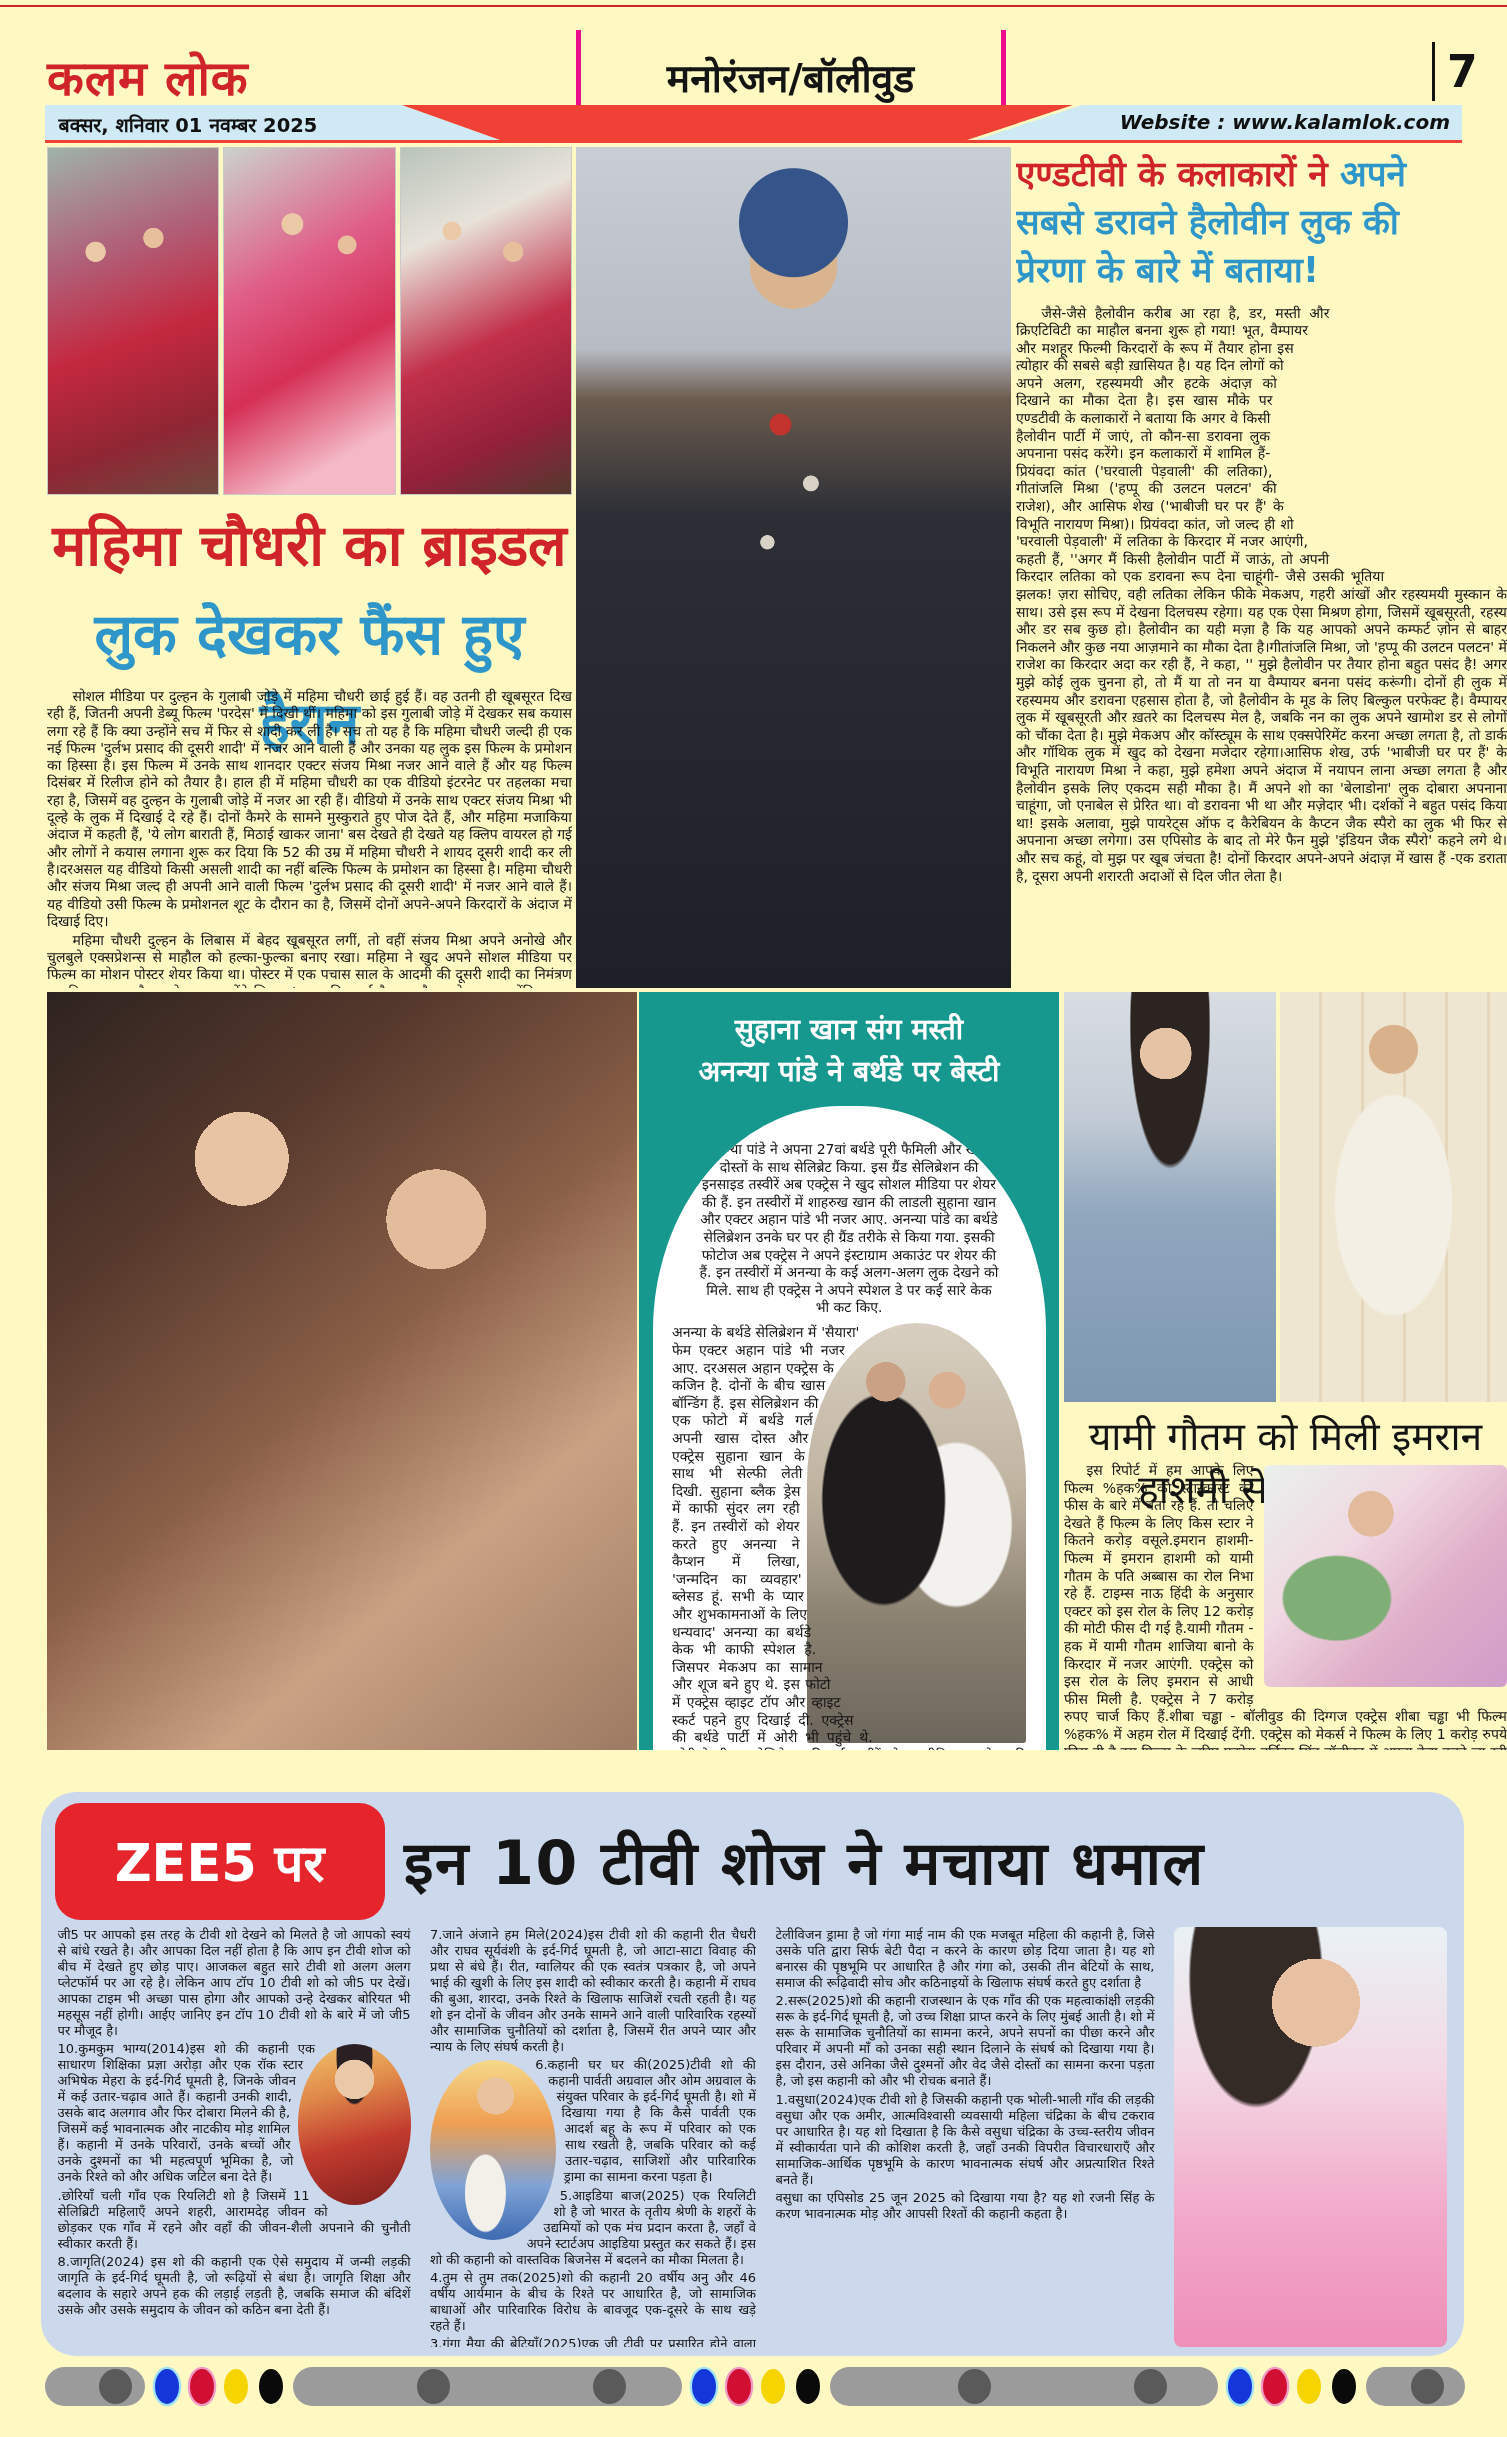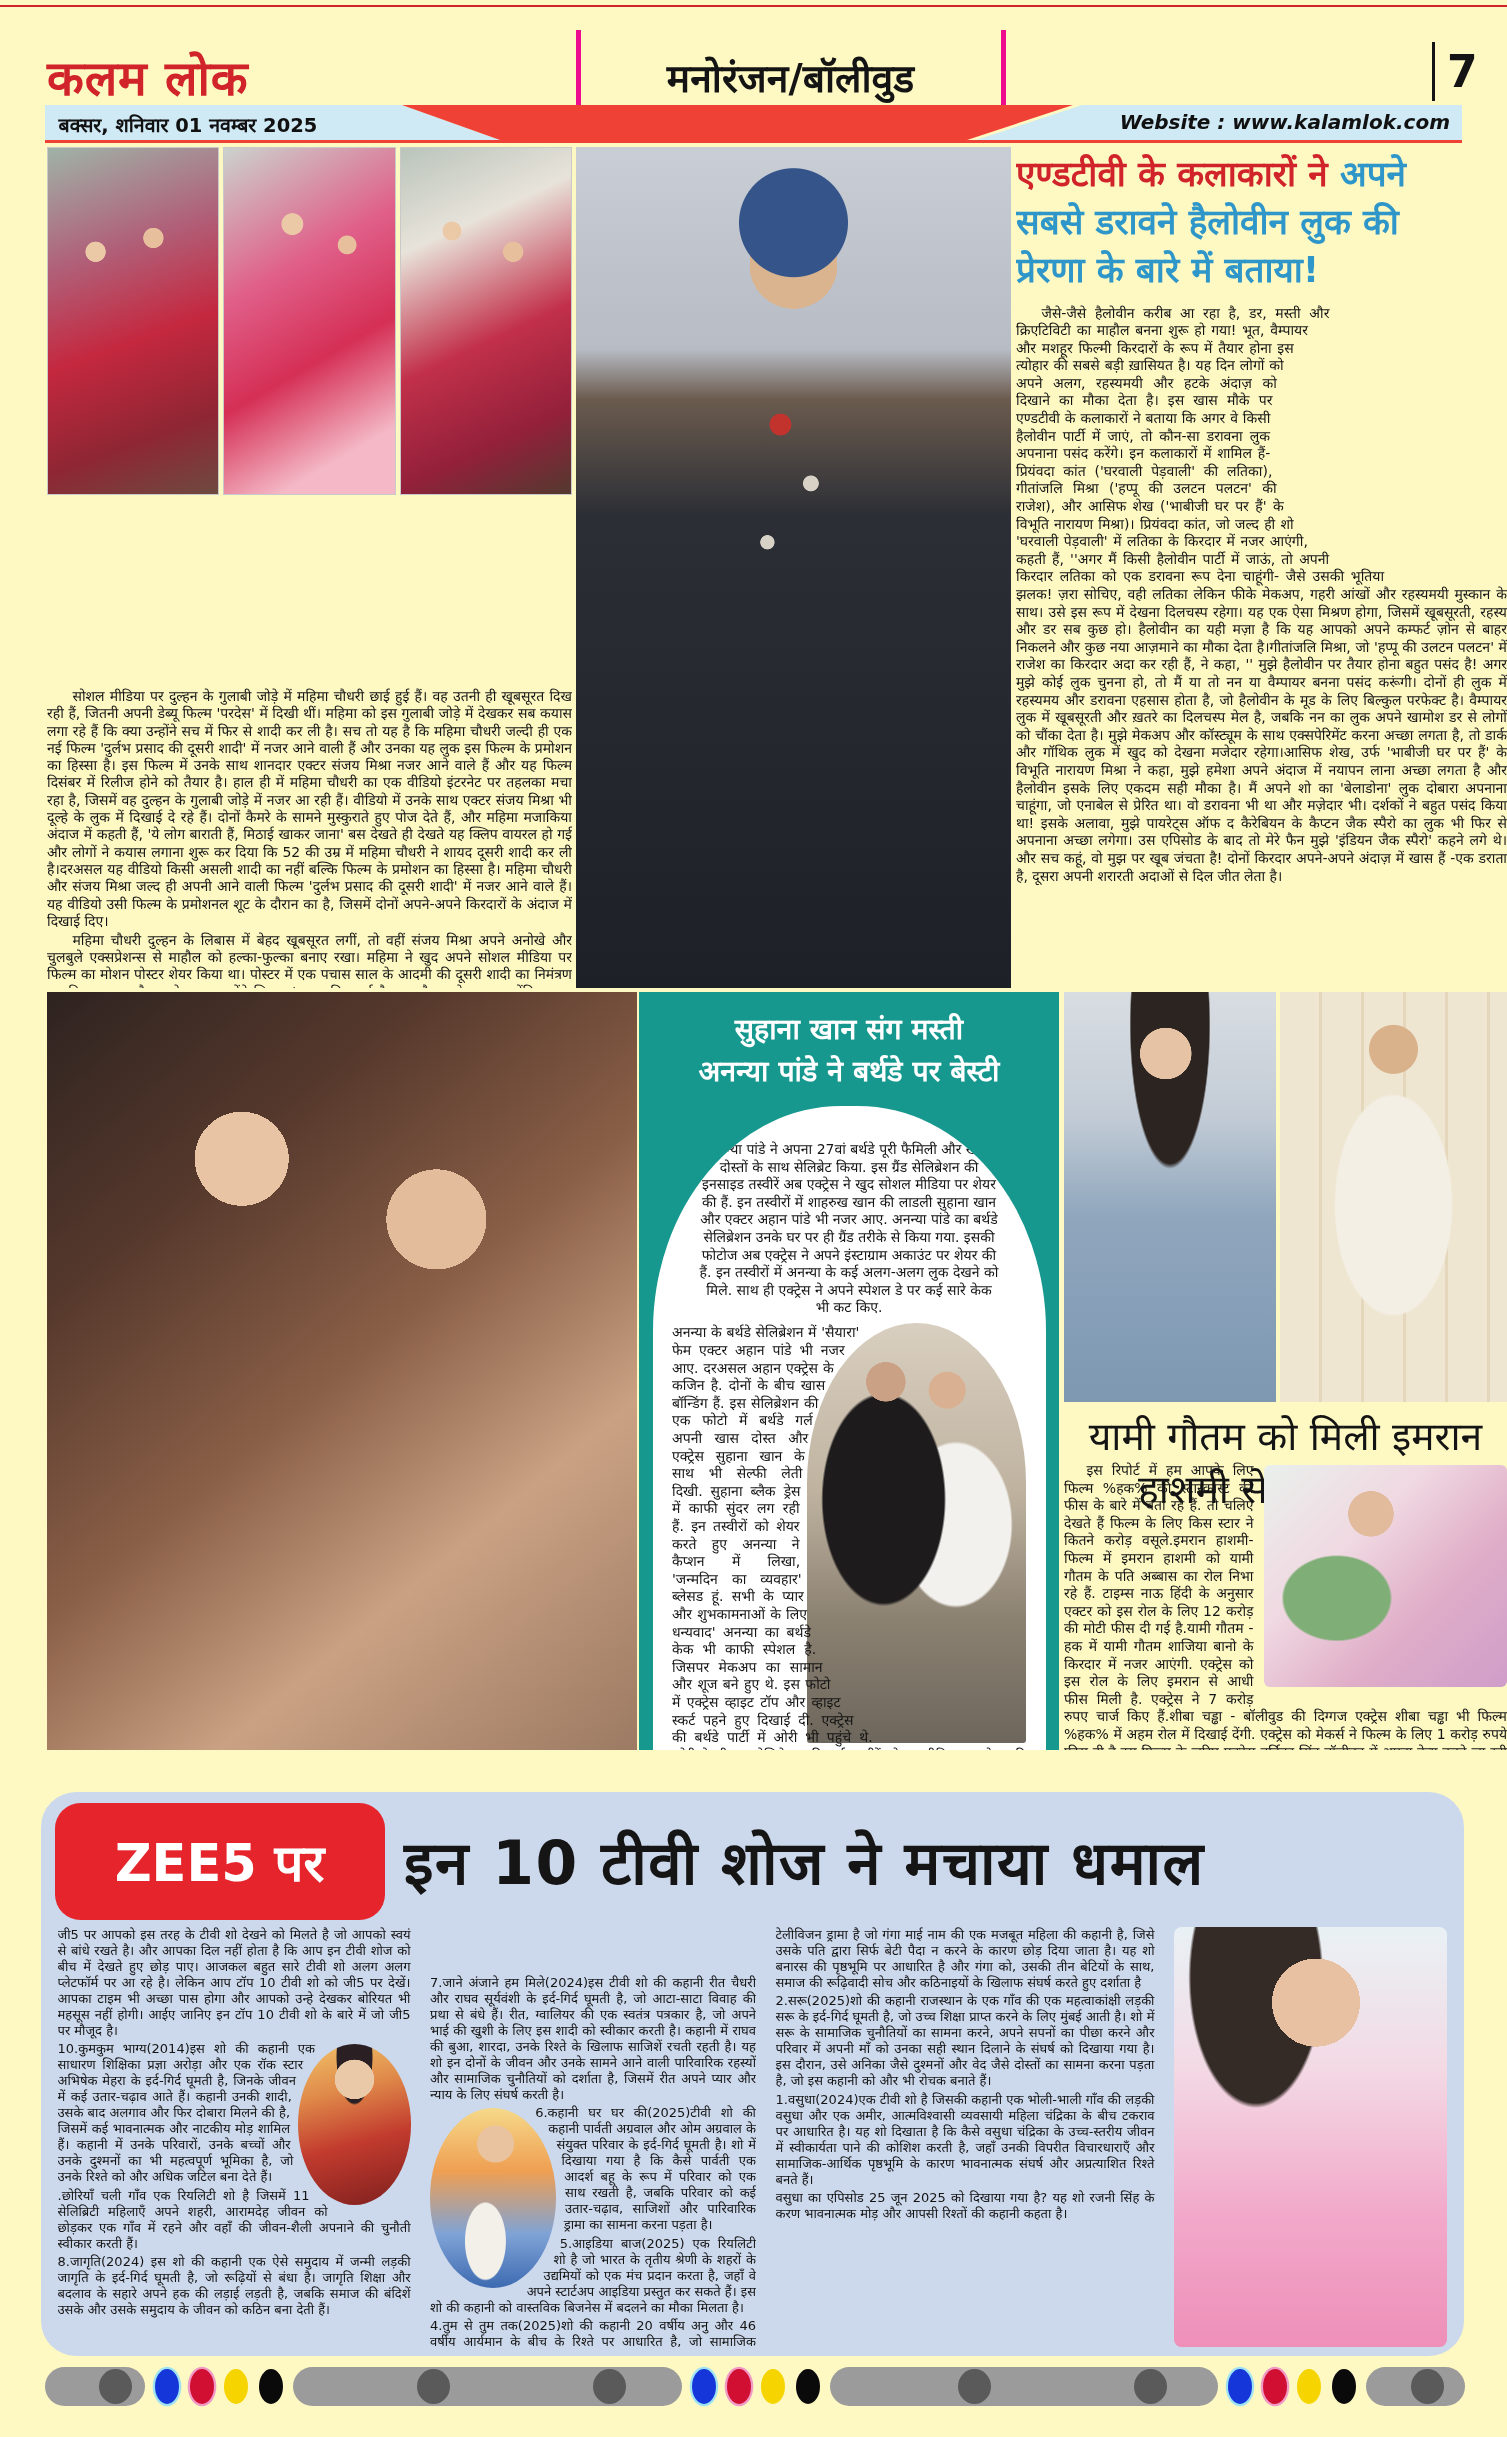--- a/index.html
+++ b/index.html
@@ -104,21 +104,21 @@
      linear-gradient(135deg,#e9f0ec 0%,#f0d9e2 35%,#e0aec8 65%,#cf9dc9 100%);}
   .yami-body p{margin:0;text-indent:22.5px;}
   
   .zeebox{left:41px;top:1792px;width:1423px;height:564px;background:#ccd8ec;border-radius:35px;overflow:hidden;}
   .zhead{display:flex;align-items:center;gap:19.5px;margin:10.5px 13.5px 0 13.5px;}
   .zbadge{width:330px;height:117px;background:#e5242b;border-radius:25.5px;color:#ffffff;
      font-weight:bold;font-size:51px;display:flex;align-items:center;justify-content:center;}
   .ztitle{font-size:60px;font-weight:bold;color:#151515;letter-spacing:1.5px;}
   .zcols{display:flex;gap:19.5px;margin:7.5px 16.5px 0 16.5px;height:420px;overflow:hidden;}
   .zcol{font-size:13px;line-height:16px;text-align:justify;overflow:hidden;}
-  .zc1{width:353px;}.zc2{width:326px;margin-top:48px;}.zc3{width:379px;}
+  .zc1{width:353px;}.zc2{width:326px;}.zc3{width:379px;}
   .zcol p{margin:0 0 2.3px 0;}
   .kumkum{float:right;width:113px;height:161px;border-radius:50%;shape-outside:ellipse(50% 50%);
      margin:3px 0 4.5px 7.5px;background:
      radial-gradient(circle at 50% 22%,#e9c9a8 0 19.5px,transparent 20px),
      radial-gradient(ellipse at 50% 8%,#2a2023 0 22%,transparent 23%),
      linear-gradient(165deg,#f2c46a 0%,#e08a4a 30%,#c23b2e 60%,#7e1f1e 100%);}
   .dogwoman{float:left;width:126px;height:180px;border-radius:50%;shape-outside:ellipse(50% 50%);
      margin:3px 9px 4.5px 0;background:
      radial-gradient(circle at 52% 20%,#e9c39f 0 18px,transparent 19px),
      radial-gradient(ellipse at 44% 74%,#f3f0ea 0 20%,transparent 21%),
@@ -157,20 +157,24 @@
     <div class="ds-date">बक्सर, शनिवार 01 नवम्बर 2025</div>
     <div class="ds-web">Website : www.kalamlok.com</div>
   </div>
   <div class="abs ds-underline"></div>
 
   <div class="abs collage">
     <div class="wed1"></div>
     <div class="wed2"></div>
     <div class="wed3"></div>
   </div>
+  <div class="abs mh-head">
+    <div class="mh-l1">महिमा चौधरी का ब्राइडल</div>
+    <div class="mh-l2">लुक देखकर फैंस हुए हैरान</div>
+  </div>
   <div class="abs mh-body">
     <p>सोशल मीडिया पर दुल्हन के गुलाबी जोड़े में महिमा चौधरी छाई हुई हैं। वह उतनी ही खूबसूरत दिख रही हैं, जितनी अपनी डेब्यू फिल्म 'परदेस' में दिखी थीं। महिमा को इस गुलाबी जोड़े में देखकर सब कयास लगा रहे हैं कि क्या उन्होंने सच में फिर से शादी कर ली है। सच तो यह है कि महिमा चौधरी जल्दी ही एक नई फिल्म 'दुर्लभ प्रसाद की दूसरी शादी' में नजर आने वाली हैं और उनका यह लुक इस फिल्म के प्रमोशन का हिस्सा है। इस फिल्म में उनके साथ शानदार एक्टर संजय मिश्रा नजर आने वाले हैं और यह फिल्म दिसंबर में रिलीज होने को तैयार है। हाल ही में महिमा चौधरी का एक वीडियो इंटरनेट पर तहलका मचा रहा है, जिसमें वह दुल्हन के गुलाबी जोड़े में नजर आ रही हैं। वीडियो में उनके साथ एक्टर संजय मिश्रा भी दूल्हे के लुक में दिखाई दे रहे हैं। दोनों कैमरे के सामने मुस्कुराते हुए पोज देते हैं, और महिमा मजाकिया अंदाज में कहती हैं, 'ये लोग बाराती हैं, मिठाई खाकर जाना' बस देखते ही देखते यह क्लिप वायरल हो गई और लोगों ने कयास लगाना शुरू कर दिया कि 52 की उम्र में महिमा चौधरी ने शायद दूसरी शादी कर ली है।दरअसल यह वीडियो किसी असली शादी का नहीं बल्कि फिल्म के प्रमोशन का हिस्सा है। महिमा चौधरी और संजय मिश्रा जल्द ही अपनी आने वाली फिल्म 'दुर्लभ प्रसाद की दूसरी शादी' में नजर आने वाले हैं। यह वीडियो उसी फिल्म के प्रमोशनल शूट के दौरान का है, जिसमें दोनों अपने-अपने किरदारों के अंदाज में दिखाई दिए।</p>
     <p>महिमा चौधरी दुल्हन के लिबास में बेहद खूबसूरत लगीं, तो वहीं संजय मिश्रा अपने अनोखे और चुलबुले एक्सप्रेशन्स से माहौल को हल्का-फुल्का बनाए रखा। महिमा ने खुद अपने सोशल मीडिया पर फिल्म का मोशन पोस्टर शेयर किया था। पोस्टर में एक पचास साल के आदमी की दूसरी शादी का निमंत्रण पत्र दिखाया गया है। इसके साथ उन्होंने लिखा, 'दुल्हन मिल गई है, अब तैयार हो जाइए क्योंकि बारात निकलेगी जल्द ही, आपके नजदीकी या थोड़ी दूर सिनेमाघरों से।' इस मजेदार कैप्शन से ही साफ था कि यह किसी असली शादी की नहीं, बल्कि फिल्म की प्रमोशनल झलक है।फिल्म 'दुर्लभ प्रसाद की दूसरी शादी' में महिमा चौधरी और संजय मिश्रा के अलावा व्योम और पलक ललवानी भी अहम भूमिकाओं में नजर आने वाले हैं। कहानी का प्लॉट एक ऐसे मिडिल क्लास व्यक्ति के इर्द-गिर्द घूमता है, जो जिंदगी के पचासवें पड़ाव पर पहुंचकर एक नई शुरुआत करने का फैसला करता है। समाज के ताने-बाने, रिश्तों की उलझनें और उम्र के साथ बदलते सपनों को यह फिल्म हल्के-फुल्के व्यंग्य और हास्य के जरिए पेश करेगी।</p>
   </div>
 
   <div class="abs pirate ph"></div>
 
   <div class="abs atv">
     <div class="atv-head">
       <span class="atv-red">एण्डटीवी के कलाकारों ने </span><span class="atv-blue">अपने</span>

